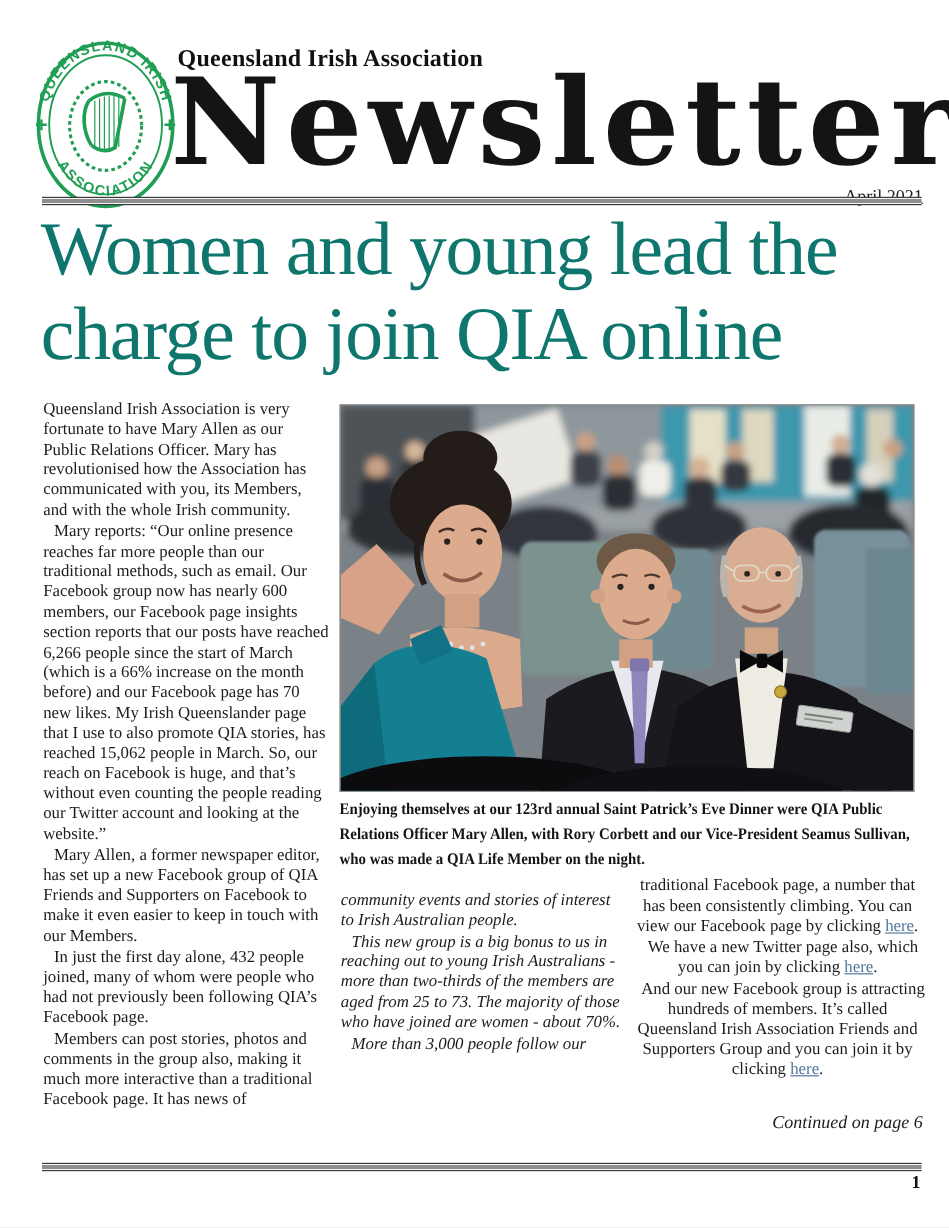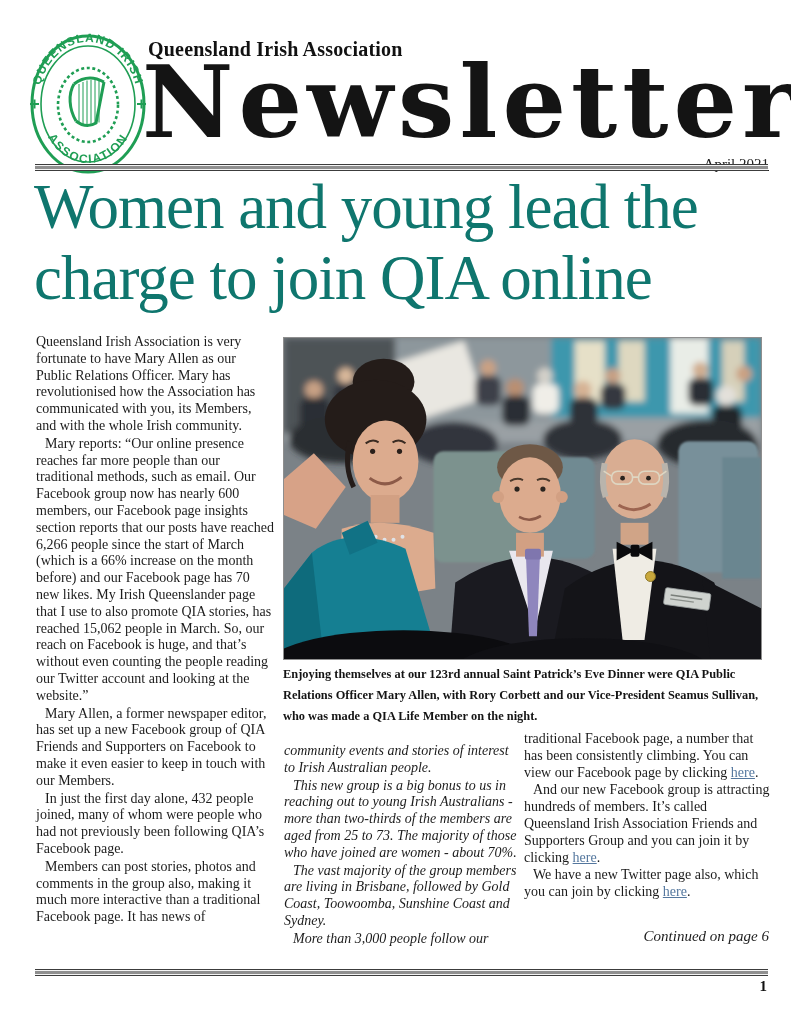--- a/index.html
+++ b/index.html
@@ -22,21 +22,21 @@
   
   .headline{position:absolute;left:34px;top:172px;width:740px;font-size:63px;line-height:71px;
             font-weight:400;letter-spacing:-1px;color:#0f766e;}
 
   
   .bodytext{font-size:14px;line-height:16.8px;color:#1c1c1c;}
   .bodytext p{margin:1px;}
   .bodytext p.indent{text-indent:9px;}
   .col-left{position:absolute;left:35px;top:333px;width:241px;}
   .col-mid{position:absolute;left:283px;top:742px;width:237px;font-style:italic;}
-  .col-right{position:absolute;left:523px;top:730px;width:250px;}
+  .col-right{position:absolute;left:523px;top:730px;width:250px;text-align:center;}
   a.textlink{color:#54779e;text-decoration:underline;}
   .continued{position:absolute;right:22px;top:928px;font-size:15px;font-style:italic;color:#1c1c1c;}
 
   
   .photo{position:absolute;left:283px;top:337px;width:479px;height:323px;
          border:1px solid #8e8e8e;box-sizing:border-box;background:#767d82;}
   .photo svg{display:block;width:100%;height:100%;}
   .caption{position:absolute;left:283px;top:663px;width:530px;transform:scaleX(.925);
            transform-origin:0 0;font-size:13.4px;line-height:21px;font-weight:bold;color:#141414;}
 
@@ -220,28 +220,27 @@
         <ellipse cx="300" cy="336" rx="130" ry="34" fill="#101014"></ellipse>
       </g>
     </svg>
   </div>
 
   <div class="caption">Enjoying themselves at our 123rd annual Saint Patrick’s Eve Dinner were QIA Public Relations Officer Mary Allen, with Rory Corbett and our Vice-President Seamus Sullivan, who was made a QIA Life Member on the night.</div>
 
   <div class="col-mid bodytext">
     <p>community events and stories of interest to Irish Australian people.</p>
     <p class="indent">This new group is a big bonus to us in reaching out to young Irish Australians - more than two-thirds of the members are aged from 25 to 73. The majority of those who have joined are women - about 70%.</p>
-    <p class="indent">The vast majority of the group members are living in Brisbane, followed by Gold Coast, Toowoomba, Sunshine Coast and Sydney.</p>
     <p class="indent">More than 3,000 people follow our</p>
   </div>
 
   <div class="col-right bodytext">
     <p><span>traditional Facebook page, a number that has been consistently climbing. You can view our Facebook page by clicking </span><a href="#" class="textlink">here</a><span>.</span></p>
+    <p class="indent"><span>We have a new Twitter page also, which you can join by clicking </span><a href="#" class="textlink">here</a><span>.</span></p>
     <p class="indent"><span>And our new Facebook group is attracting hundreds of members. It’s called Queensland Irish Association Friends and Supporters Group and you can join it by clicking </span><a href="#" class="textlink">here</a><span>.</span></p>
-    <p class="indent"><span>We have a new Twitter page also, which you can join by clicking </span><a href="#" class="textlink">here</a><span>.</span></p>
   </div>
 
   <div class="continued">Continued on page 6</div>
 
   <div class="rule rule-bottom"></div>
   <div class="page-number">1</div>
 
 </div>
 
 </body></html>

